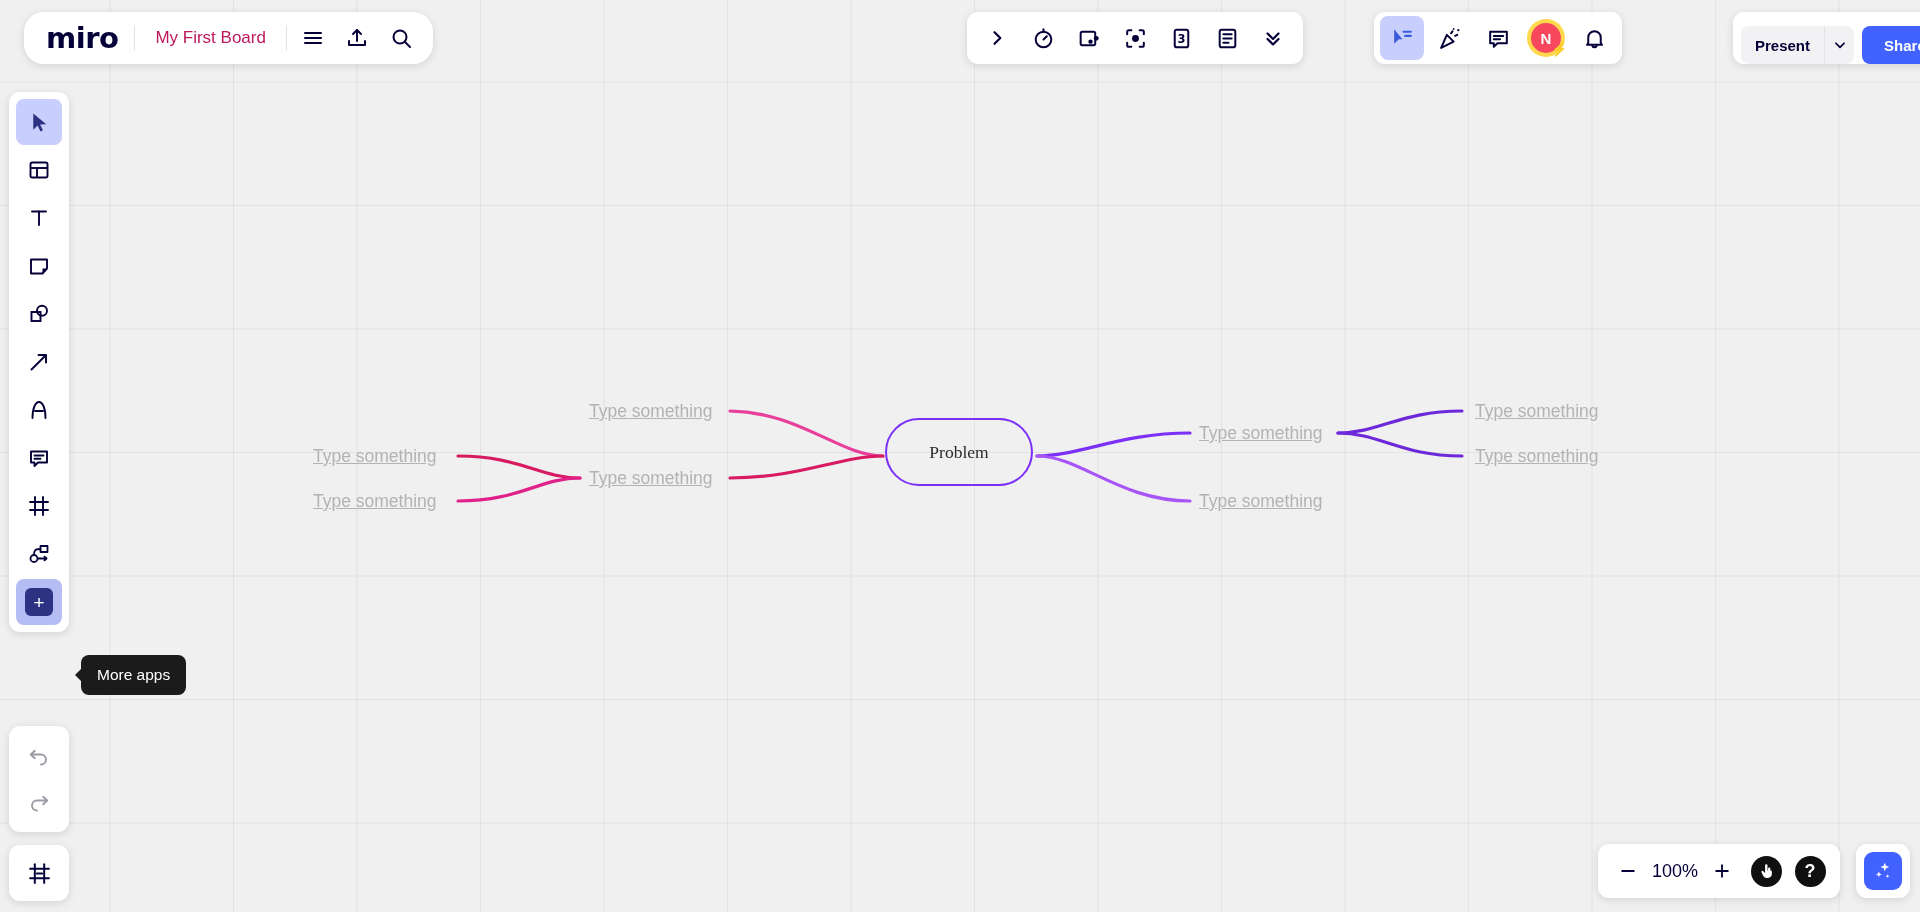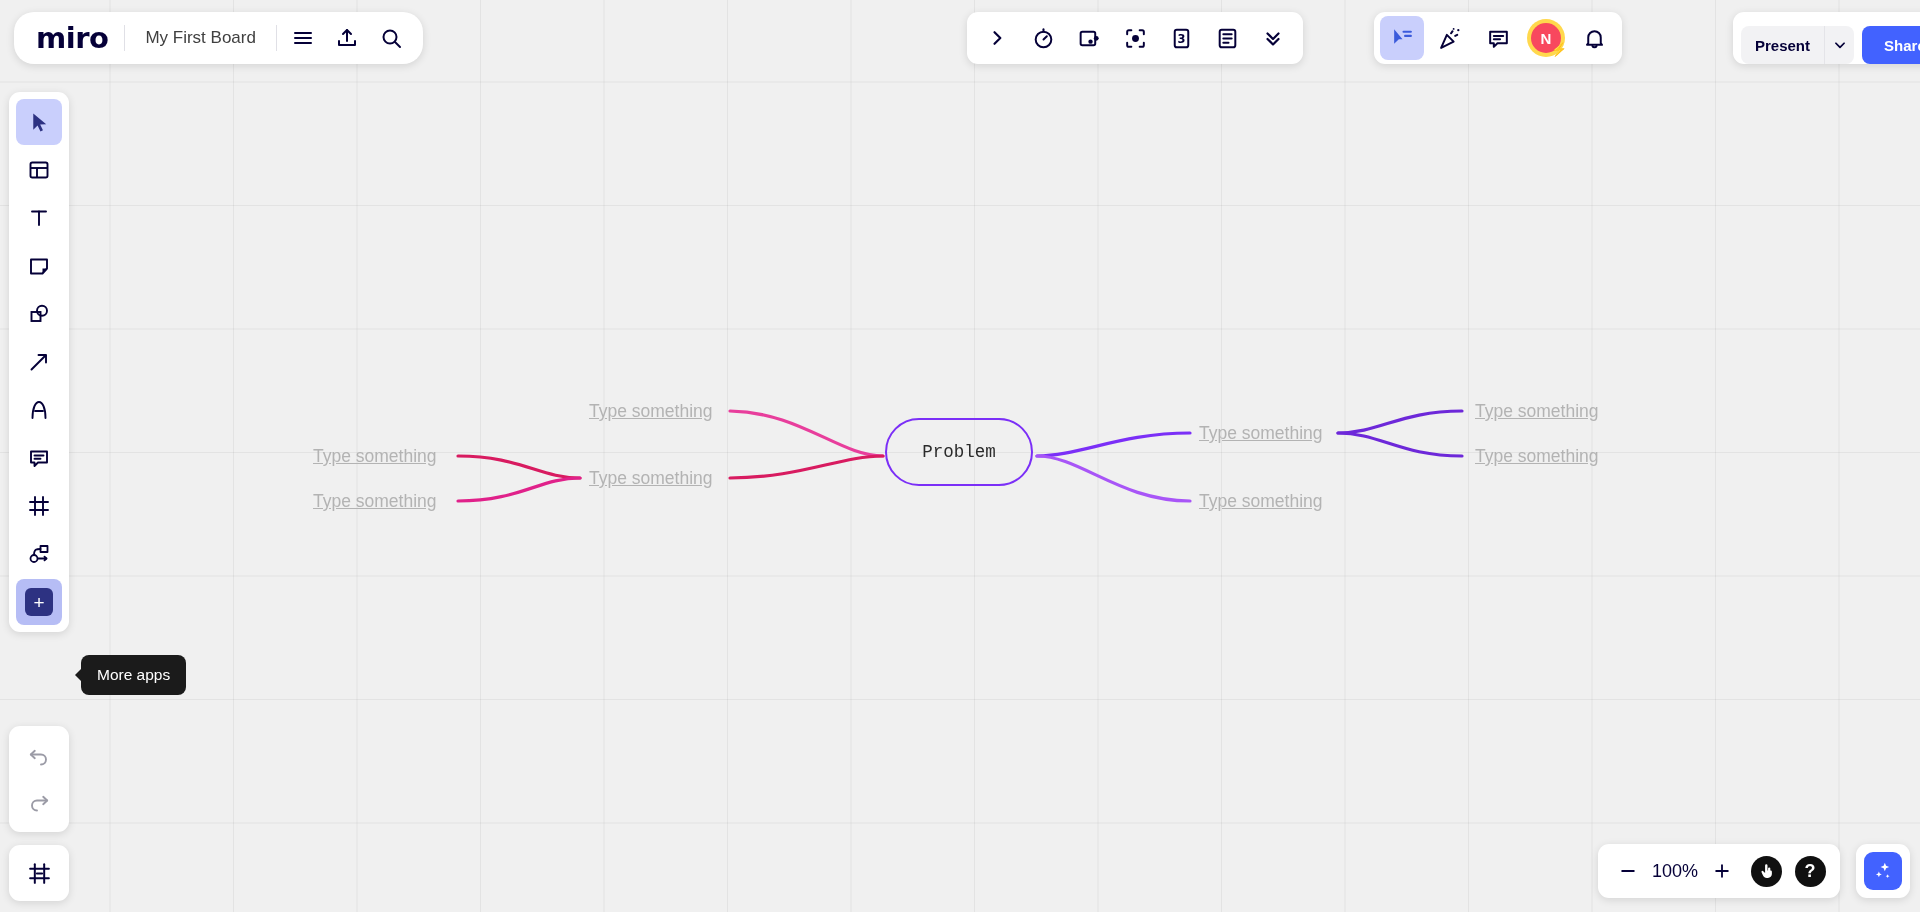--- a/index.html
+++ b/index.html
@@ -36,41 +36,41 @@
     position: absolute;
     left: 885px; top: 418px;
     width: 148px; height: 68px;
     border: 2.6px solid #7b2ff7;
     border-radius: 34px;
     background: transparent;
     display: flex; align-items: center; justify-content: center;
   }
   #root-node span {
     color: #2b2b2b; font-size: 17.5px;
-    font-family: Liberation Mono, monospace;
+    font-family: Liberation Serif, serif;
   }
 
   
   #topbar-left {
-    position: absolute; left: 14px; top: 12px; height: 52px;
+    position: absolute; left: 24px; top: 12px; height: 52px;
     background: #fff; border-radius: 20px;
     box-shadow: 0 2px 9px rgba(0,0,0,0.12);
     display: flex; align-items: center;
     padding: 0 10px;
     z-index: 20;
   }
   #miro-logo {
     font-size: 29px; font-weight: bold; letter-spacing: -0.5px;
     color: #050038; padding: 0 12px 0 12px;
     font-family: "DejaVu Sans", sans-serif;
     line-height: 1;
   }
   .vdiv { width: 1px; height: 26px; background: #e0e0e6; margin: 0 4px; }
   #board-title {
-    font-size: 17px; color: #404040; padding: 0 16px;
+    font-size: 17px; color: #be185d; padding: 0 16px;
     font-family: "Liberation Sans", sans-serif;
     white-space: nowrap;
   }
   .tbtn {
     width: 44px; height: 44px; border-radius: 8px;
     display: flex; align-items: center; justify-content: center;
     cursor: pointer; border: none; background: transparent;
   }
 
   

